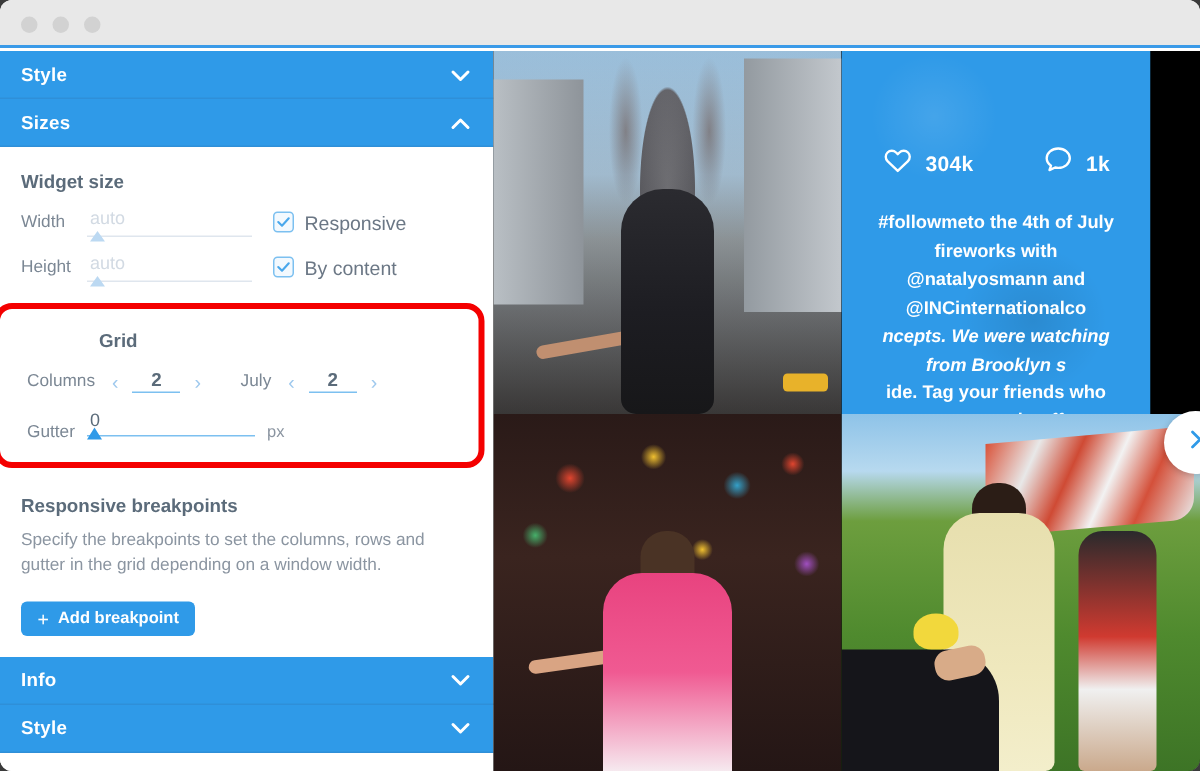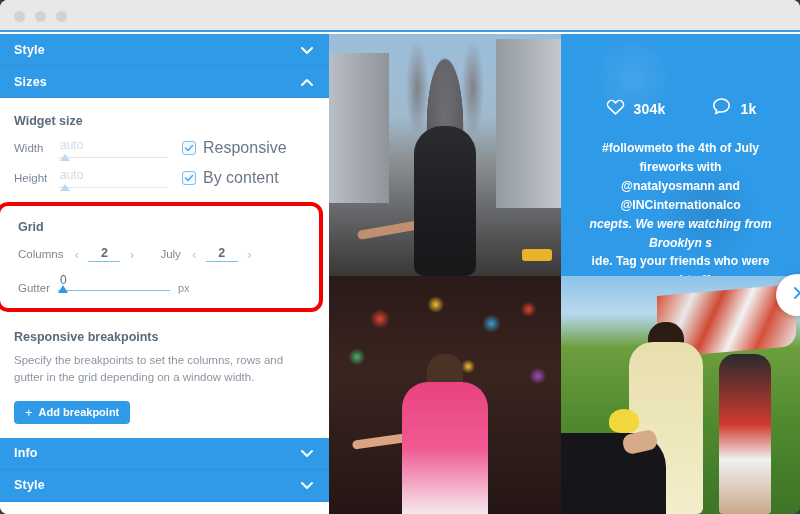--- a/index.html
+++ b/index.html
@@ -81,33 +81,34 @@
   }
   .cbwrap { display: flex; align-items: center; gap: 7px; }
   .cbox {
     width: 14px; height: 14px;
     border: 1px solid #7cc0f0;
     border-radius: 3px;
     background: #f3f9fe;
     position: relative; flex: none;
   }
   .cbox svg { position: absolute; left: 1px; top: 1px; }
-  .cbl { font-size: 16px; color: #6b7785; }
+  .cbl { font-size: 13px; color: #6b7785; }
 
   
   .grid-block {
     position: relative;
     margin: 14px 6px 0 -4px;
     border: 4px solid #f40000;
     border-radius: 12px;
     padding: 10px 0 14px 0;
   }
   .grid-title {
     font-size: 12.5px; font-weight: bold; color: #5b6b7a;
     padding: 4px 0 0 18px;
+    margin-left: 48px;
   }
   .stepper-row {
     display: flex; align-items: center;
     padding: 12px 0 0 18px;
     font-size: 11.5px; color: #7b8794;
   }
   .stepper { display: flex; align-items: center; gap: 7px; margin-left: 9px; }
   .stepper .arrow {
     color: #9fc9ee; font-size: 13px; line-height: 1;
     width: 9px; text-align: center; cursor: pointer;
@@ -167,21 +168,21 @@
 
   
   .preview {
     position: absolute; left: 329px; top: 34px;
     width: 471px; height: 480px;
     overflow: hidden;
     background: #000;
   }
   .tile { position: absolute; overflow: hidden; }
   .tile-tl { left: 0;   top: 0;   width: 232px; height: 242px; }
-  .tile-tr { left: 232px; top: 0; width: 239px; height: 242px; }
+  .tile-tr { left: 232px; top: 0; width: 206px; height: 242px; }
   .tile-bl { left: 0;   top: 242px; width: 232px; height: 238px; }
   .tile-br { left: 232px; top: 242px; width: 239px; height: 238px; }
 
   
   .ph-cathedral {
     width: 100%; height: 100%;
     background:
       linear-gradient(to bottom, rgba(255,255,255,.10), rgba(0,0,0,.25)),
       radial-gradient(ellipse 30px 110px at 50% 38%, #6f6f74 0%, #58585e 60%, rgba(0,0,0,0) 62%),
       radial-gradient(ellipse 16px 70px at 38% 22%, #7d7d84 0%, rgba(0,0,0,0) 70%),

